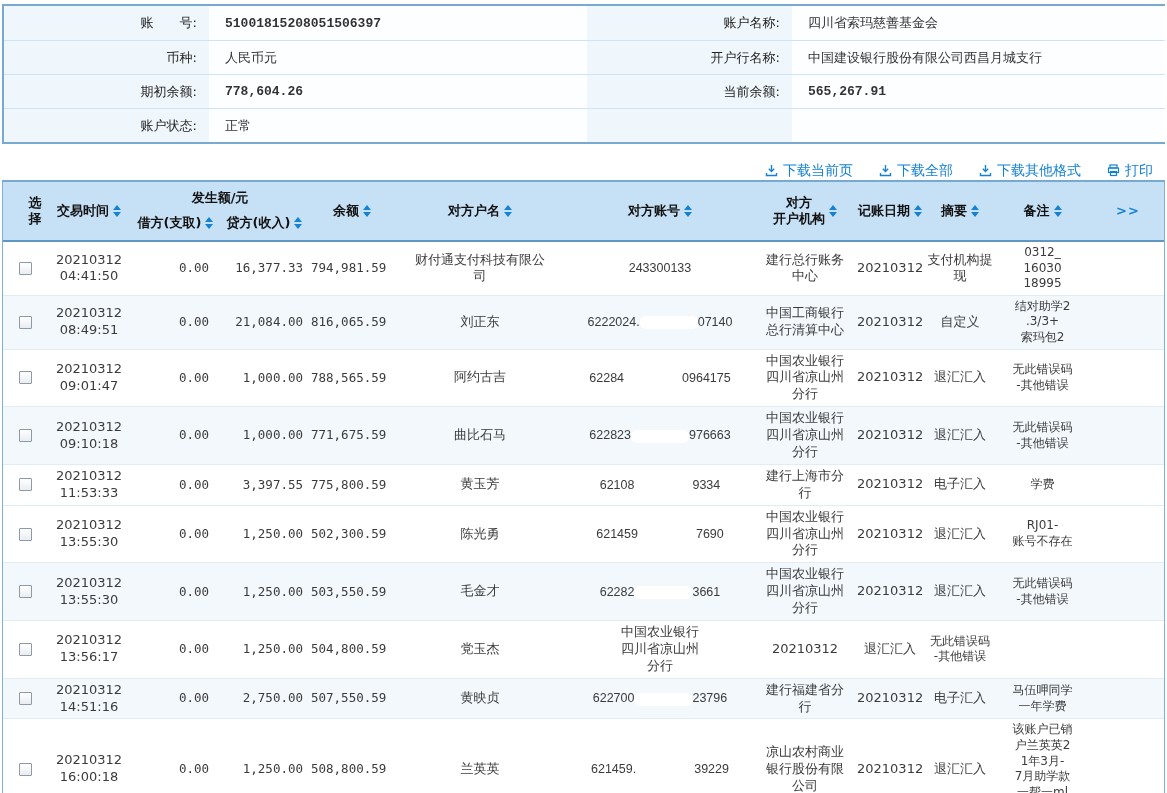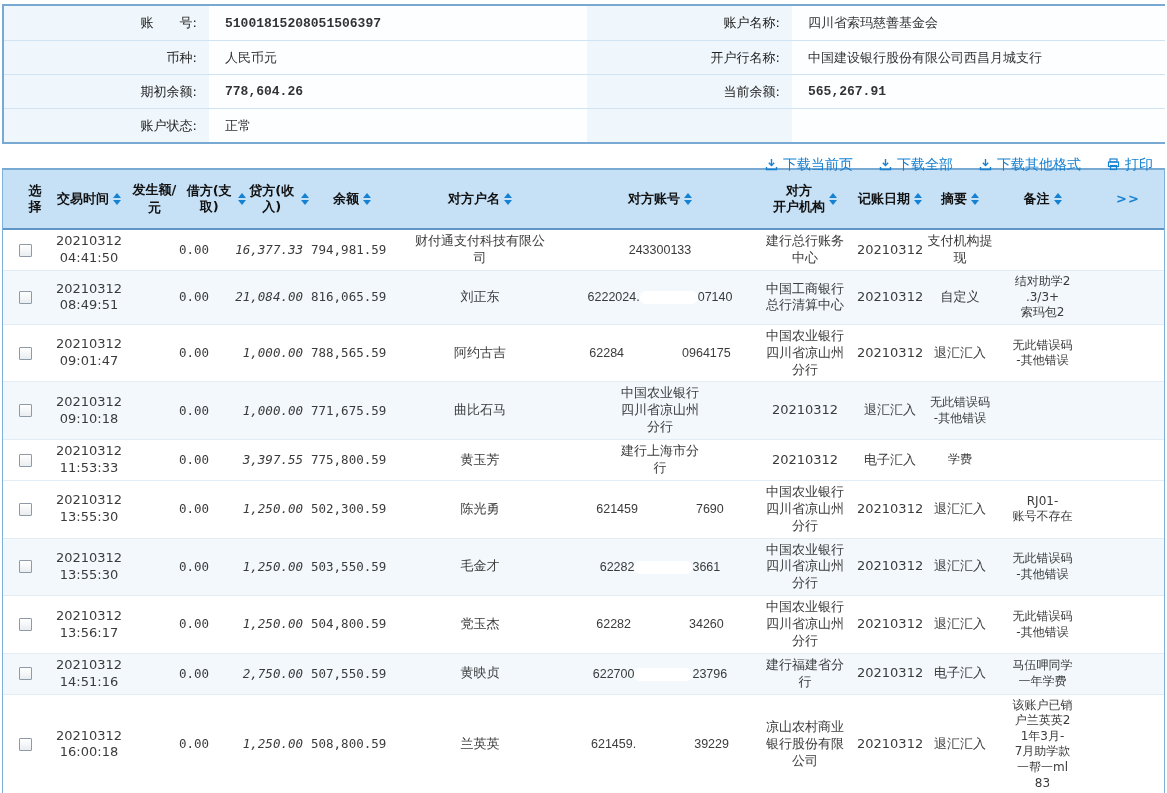--- a/index.html
+++ b/index.html
@@ -19,45 +19,45 @@
   .info-row{ display:contents; }
   .icell{
     min-height:34px; display:flex; align-items:center;
     border-top:1px solid #cfe3f2; background:#fdfeff;
   }
   .info-row:first-child .icell{ border-top:none; }
   .icell.lab{ justify-content:flex-end; padding-right:12px; background:#f0f7fc; color:#222; }
   .icell.val{ padding-left:16px; }
   .icell.val.bold{ font-weight:bold; font-family:Liberation Mono, monospace; }
   
-  .actions{ display:flex; justify-content:flex-end; align-items:center; gap:26px; padding:17px 14px 0 0; height:24px;border-radius:14px; }
+  .actions{ display:flex; justify-content:flex-end; align-items:center; gap:26px; padding:17px 14px 0 0; height:36px;border-radius:14px; }
   .lnk{ color:#1581d2; text-decoration:none; display:inline-flex; align-items:center; gap:5px; font-size:14px; cursor:pointer; }
   .lnk svg{ display:block; }
   
   .tx-table{ margin:0 2px; border:1px solid #7fb0da; border-top:2px solid #77a9d3; }
   .grid{ display:grid; grid-template-columns:44px 84px 88px 90px 86px 170px 190px 100px 70px 70px 95px 76px; }
   .thead{ background:#c6e0f5; border-bottom:2px solid #5f96c6; min-height:60px; align-items:center; font-weight:bold; color:#111; }
   .th{ display:flex; align-items:center; justify-content:center; text-align:center; white-space:pre-line; line-height:1.25; padding:2px 0; }
   .th.left{ justify-content:flex-start; padding-left:20px; }
-  .amount-group{ grid-column:3 / span 2; display:flex; flex-direction:row; align-items:stretch; gap:6px; }
+  .amount-group{ grid-column:3 / span 2; display:flex; flex-direction:column; align-items:stretch; gap:6px; }
   .amount-group .top{ text-align:center; }
   .amount-group .bottom{ display:flex; }
   .amount-group .bottom .th{ flex:1; }
   .sort{ display:inline-flex; flex-direction:column; gap:2px; margin-left:4px; }
   .sort i{ display:block; width:0; height:0; border-left:4px solid transparent; border-right:4px solid transparent; }
   .sort .up{ border-bottom:5px solid #1581d2; }
   .sort .dn{ border-top:5px solid #1581d2; }
   .more-link{ color:#1581d2; font-weight:bold; letter-spacing:1px; cursor:pointer; }
   .trow{ min-height:40px; align-items:center; border-top:1px solid #e2ecf4; background:#fff; }
   .trow:first-child{ border-top:none; }
   .trow.shade{ background:#f2f8fc; }
   .cell{ padding:3px 2px; text-align:center; white-space:pre-line; line-height:1.3; color:#3b3b3b; }
   .cell.num{ text-align:right; font-family:"DejaVu Sans Mono","Liberation Mono",monospace; font-size:12.5px; }
   .c-debit{ padding-right:10px; }
-  .c-credit{ padding-right:6px;font-style:italic; }
+  .c-credit{ padding-right:6px; }
   .c-balance{ padding-right:12px; }
   .c-remark{ font-size:12px; }
   .c-acct{ font-family:Liberation Sans, sans-serif; font-size:12.5px; }
   .mask{ display:inline-block; width:58px; height:13px; background:#fff; vertical-align:middle; border-radius:6px; }
   .checkbox{ display:inline-block; width:13px; height:13px; border:1px solid #8e9aa5; background:linear-gradient(#fff,#e9edf0); border-radius:1px; cursor:pointer; vertical-align:middle; }
 </style>
 </head>
 <body>
 
 <div class="info-table">
@@ -153,20 +153,23 @@
       <div class="cell num c-credit">16,377.33</div>
       <div class="cell num c-balance">794,981.59</div>
       <div class="cell">财付通支付科技有限公
 司</div>
       <div class="cell c-acct"><span>243300133</span><span></span></div>
       <div class="cell">建行总行账务
 中心</div>
       <div class="cell">20210312</div>
       <div class="cell">支付机构提
 现</div>
+      <div class="cell c-remark">0312_
+16030
+18995</div>
       <div class="cell"></div>
     </div>
 
     <div class="grid trow shade">
       <div class="cell"><span class="checkbox"></span></div>
       <div class="cell">20210312
 08:49:51</div>
       <div class="cell num c-debit">0.00</div>
       <div class="cell num c-credit">21,084.00</div>
       <div class="cell num c-balance">816,065.59</div>
@@ -202,38 +205,40 @@
     </div>
 
     <div class="grid trow shade">
       <div class="cell"><span class="checkbox"></span></div>
       <div class="cell">20210312
 09:10:18</div>
       <div class="cell num c-debit">0.00</div>
       <div class="cell num c-credit">1,000.00</div>
       <div class="cell num c-balance">771,675.59</div>
       <div class="cell">曲比石马</div>
+      <div class="cell c-acct"><span>622823</span><span class="mask"></span><span>976663</span></div>
       <div class="cell">中国农业银行
 四川省凉山州
 分行</div>
       <div class="cell">20210312</div>
       <div class="cell">退汇汇入</div>
       <div class="cell c-remark">无此错误码
 -其他错误</div>
       <div class="cell"></div>
     </div>
 
     <div class="grid trow">
       <div class="cell"><span class="checkbox"></span></div>
       <div class="cell">20210312
 11:53:33</div>
       <div class="cell num c-debit">0.00</div>
       <div class="cell num c-credit">3,397.55</div>
       <div class="cell num c-balance">775,800.59</div>
       <div class="cell">黄玉芳</div>
+      <div class="cell c-acct"><span>62108</span><span class="mask"></span><span>9334</span></div>
       <div class="cell">建行上海市分
 行</div>
       <div class="cell">20210312</div>
       <div class="cell">电子汇入</div>
       <div class="cell c-remark">学费</div>
       <div class="cell"></div>
     </div>
 
     <div class="grid trow">
       <div class="cell"><span class="checkbox"></span></div>
@@ -274,21 +279,20 @@
     </div>
 
     <div class="grid trow">
       <div class="cell"><span class="checkbox"></span></div>
       <div class="cell">20210312
 13:56:17</div>
       <div class="cell num c-debit">0.00</div>
       <div class="cell num c-credit">1,250.00</div>
       <div class="cell num c-balance">504,800.59</div>
       <div class="cell">党玉杰</div>
-      <div class="cell c-acct"><span>62282</span><span class="mask"></span><span>34260</span></div>
       <div class="cell">中国农业银行
 四川省凉山州
 分行</div>
       <div class="cell">20210312</div>
       <div class="cell">退汇汇入</div>
       <div class="cell c-remark">无此错误码
 -其他错误</div>
       <div class="cell"></div>
     </div>
 

